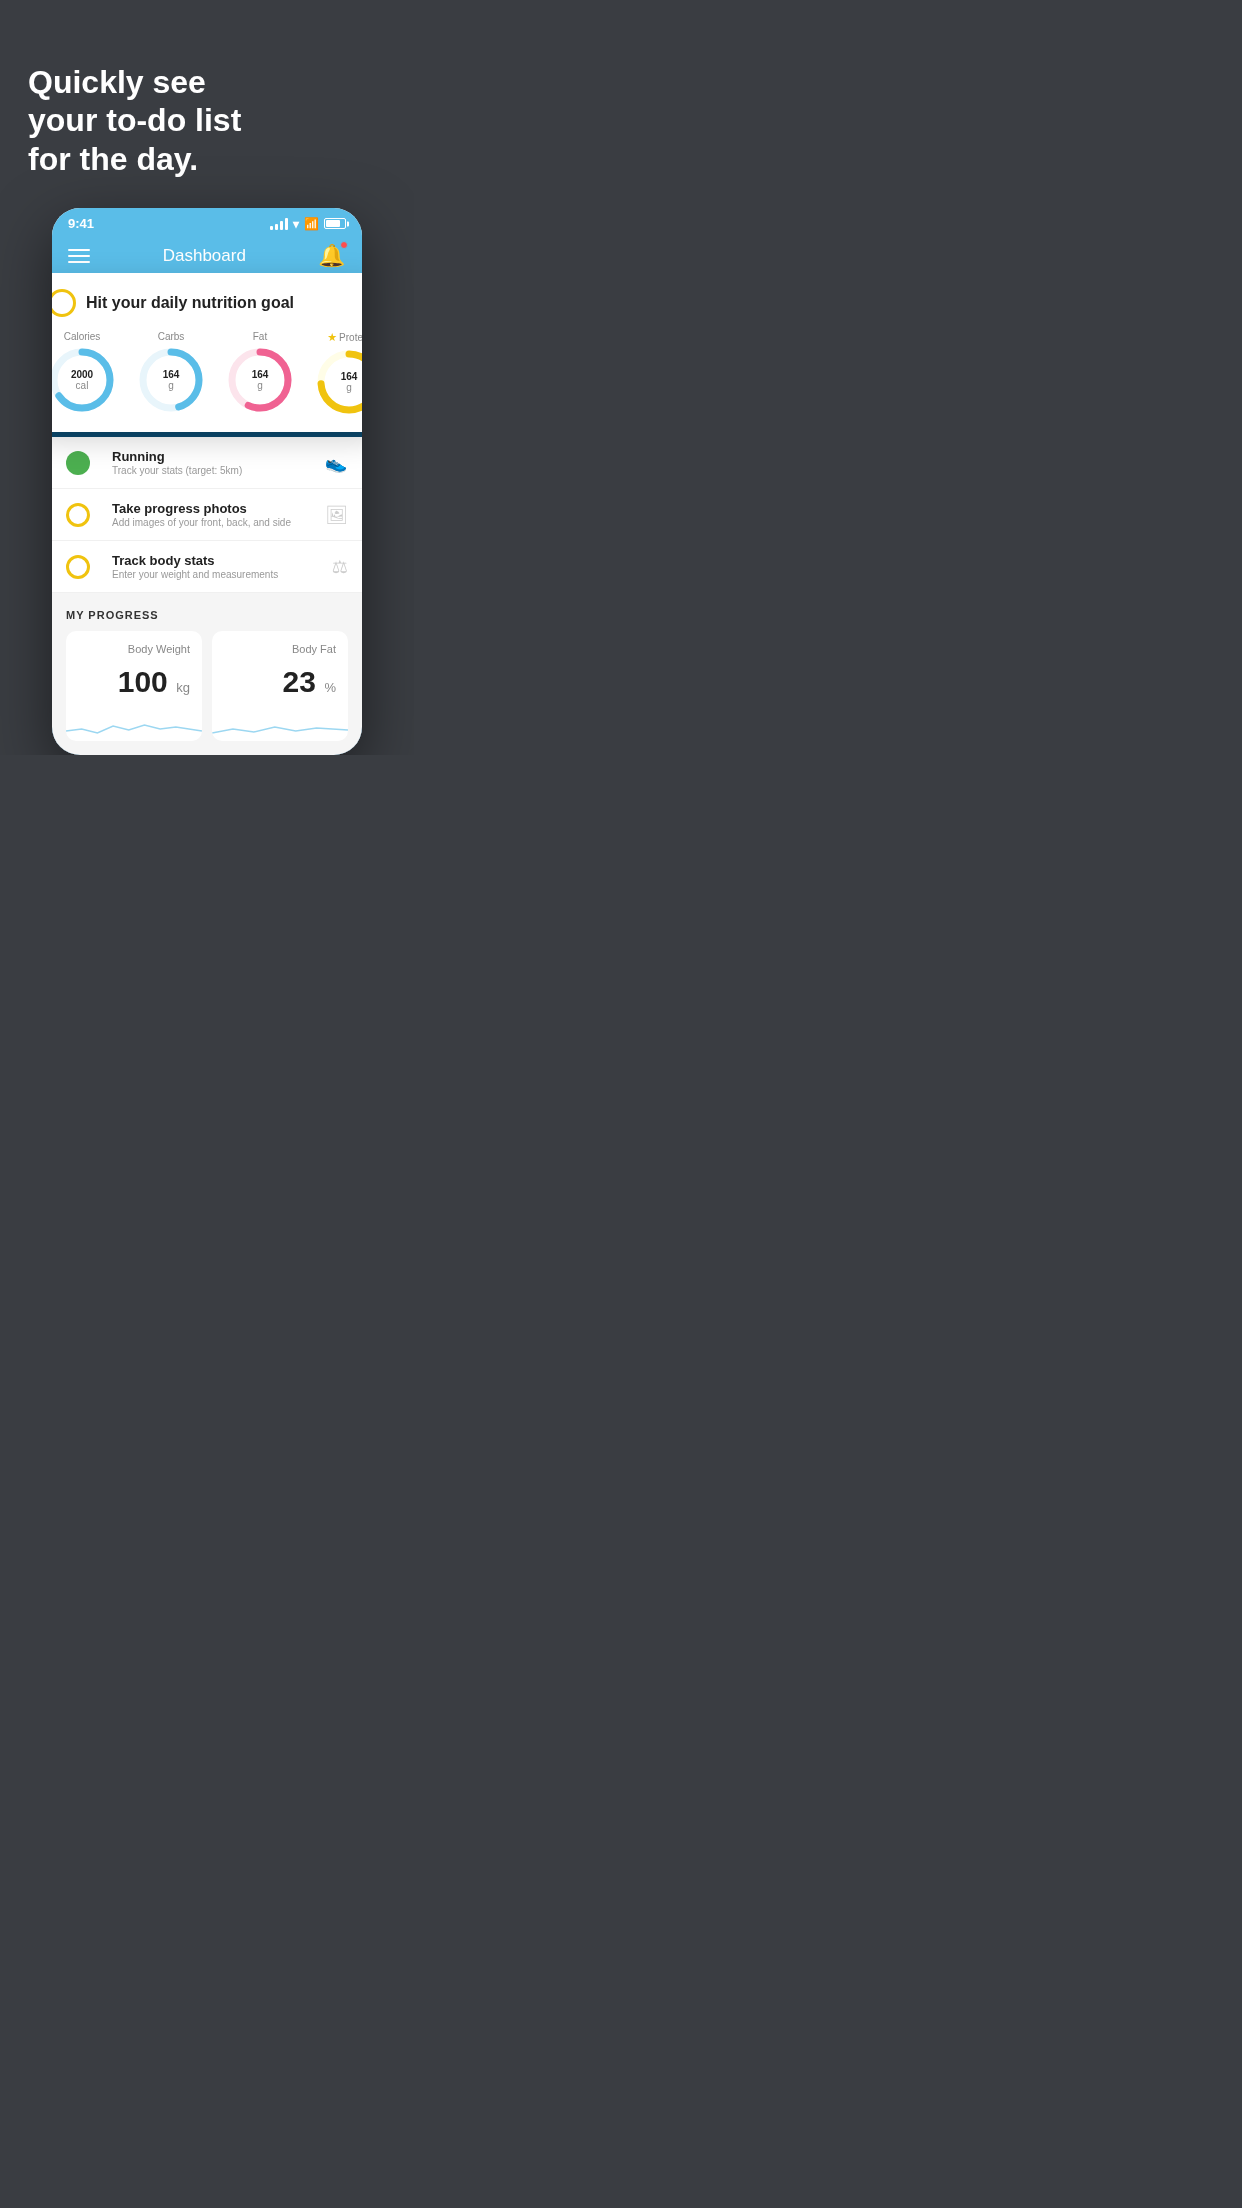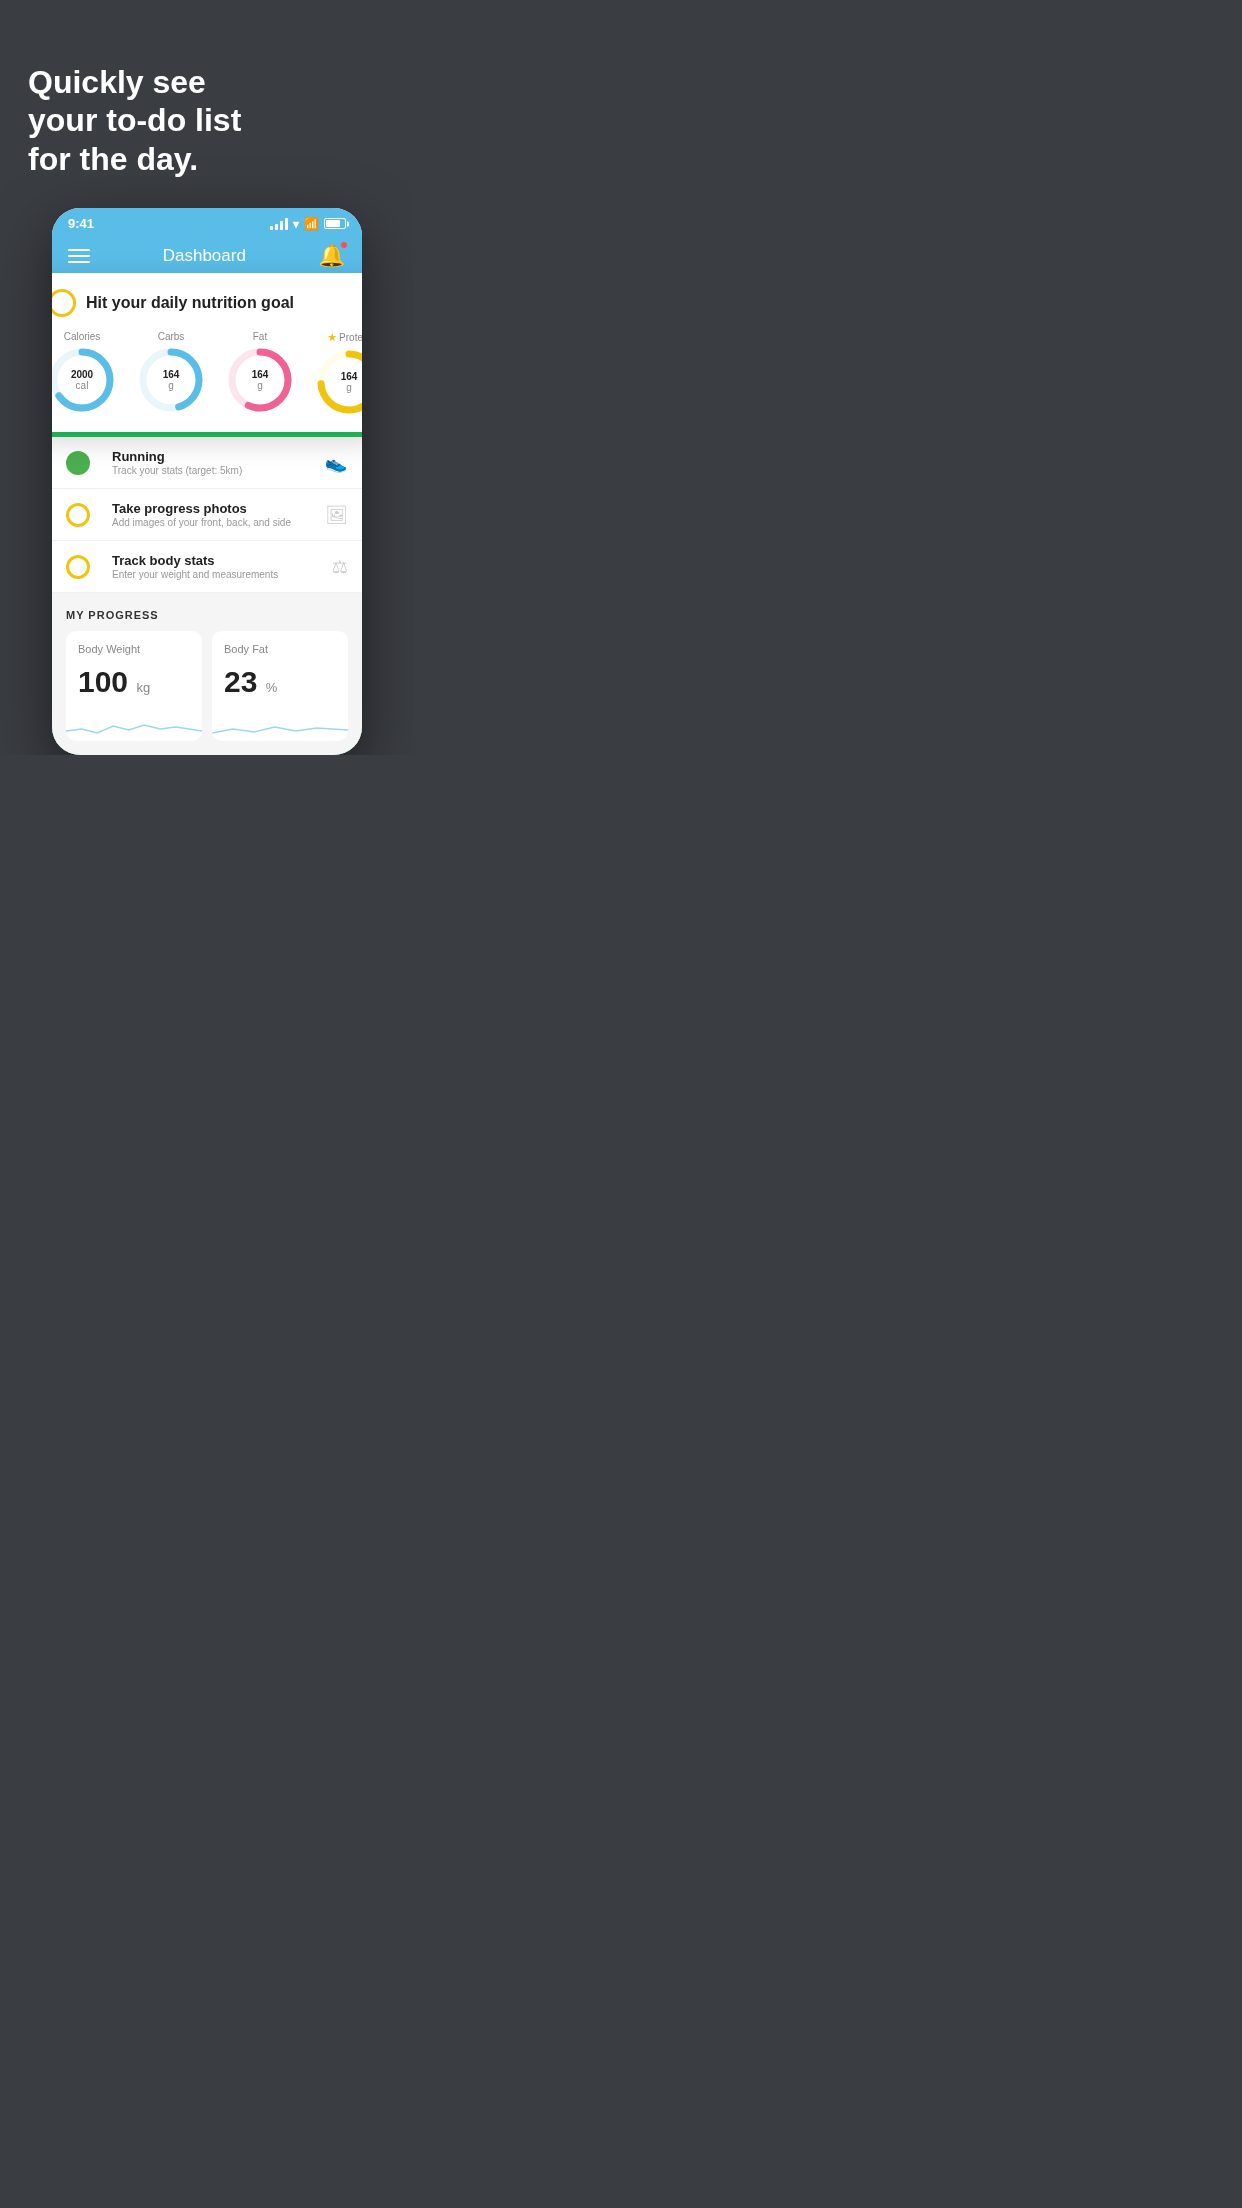--- a/index.html
+++ b/index.html
@@ -145,21 +145,21 @@
       right: -2px;
       width: 8px;
       height: 8px;
       background: #ff4d4d;
       border-radius: 50%;
       border: 1.5px solid #5abde8;
     }
 
     
     .app-content {
-      background: #22c55e;
+      background: #0c4a6e;
       min-height: 400px;
       position: relative;
     }
 
     .section-title {
       font-size: 11px;
       font-weight: 700;
       letter-spacing: 1px;
       color: #333;
       padding: 12px 16px 10px;
@@ -335,20 +335,21 @@
     }
 
     .progress-card {
       flex: 1;
       background: #fff;
       border-radius: 10px;
       padding: 12px;
       min-height: 100px;
       position: relative;
       overflow: hidden;
+      text-align: right;
     }
 
     .progress-card-title {
       font-size: 11px;
       color: #888;
       font-weight: 400;
       margin-bottom: 10px;
     }
 
     .progress-value {

